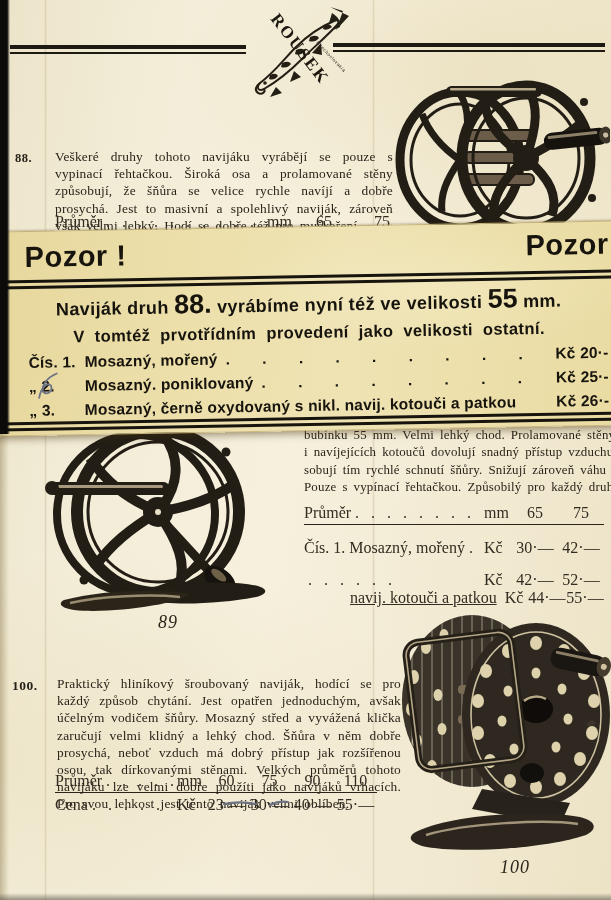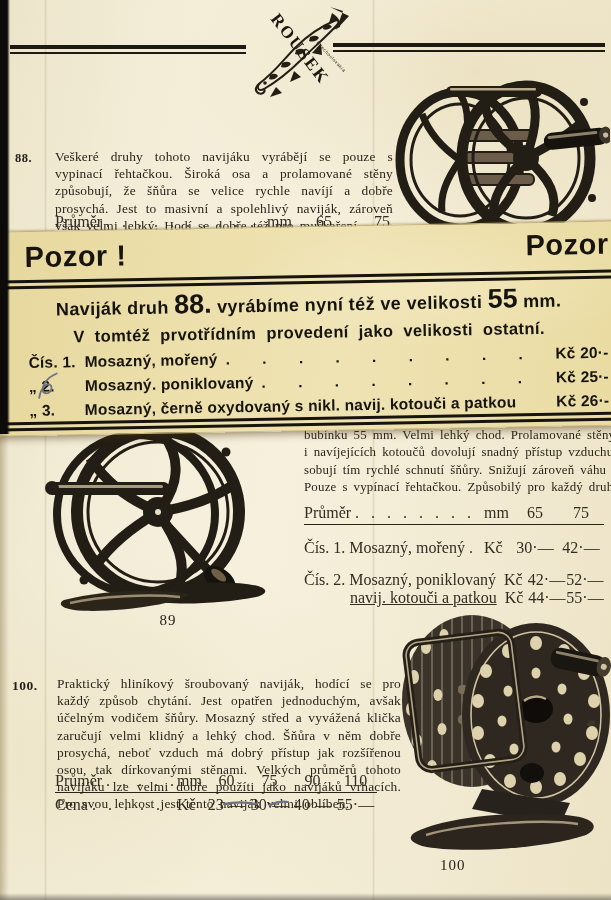--- a/index.html
+++ b/index.html
@@ -13,21 +13,21 @@
   
   .spine{left:0;top:0;width:10px;height:434px;background:linear-gradient(90deg,#0c0b09 72%,rgba(12,11,9,0));z-index:40;}
   .gutter{left:0;top:434px;width:9px;height:466px;background:linear-gradient(90deg,rgba(120,100,55,.38),rgba(120,100,55,0));z-index:40;}
   .bottom-edge{left:0;bottom:0;width:611px;height:7px;background:linear-gradient(0deg,rgba(75,72,64,.55),rgba(75,72,64,0));z-index:40;}
   .crease{top:0;width:3px;height:900px;background:linear-gradient(90deg,rgba(0,0,0,0),rgba(140,120,70,.18),rgba(0,0,0,0));}
   
   .rule{background:#1d1913;}
   
   .itemnum{font-weight:bold;font-size:12.5px;letter-spacing:.5px;}
   .para{font-size:13.4px;line-height:17.2px;text-align:justify;letter-spacing:.2px;word-spacing:2.5px;color:#2a241b;}
-  .cap{font-size:15px;letter-spacing:1px;color:#2a241b;}
+  .cap{font-size:18px;letter-spacing:1px;color:#2a241b;font-style:italic;}
   
   .trow{display:flex;align-items:flex-start;font-size:16px;color:#332c22;white-space:nowrap;}
   .leader{flex:1;overflow:hidden;white-space:nowrap;letter-spacing:4px;color:#3c352a;margin:0 4px;}
   .unit{width:28px;}
   .vc{text-align:center;}
   .t89 .vc{width:46px;}
   .t100 .vc{width:43px;}
   .thead{border-bottom:1.4px solid #2a241b;padding-bottom:2px;margin-bottom:3px;}
   .t89row{margin-top:14px;}
   .ind2{padding-left:46px;text-decoration:underline;}
@@ -154,21 +154,20 @@
       <span class="vc">75</span>
     </div>
     <div class="trow t89row">
       <span>Čís. 1. Mosazný, mořený</span>
       <span class="leader">. . . . . . . . .</span>
       <span class="unit">Kč</span>
       <span class="vc">30·—</span>
       <span class="vc">42·—</span>
     </div>
     <div class="trow t89row">
-      <span>Čís. 2. Mosazný, poniklovaný</span>
       <span class="leader">. . . . . .</span>
       <span class="unit">Kč</span>
       <span class="vc">42·—</span>
       <span class="vc">52·—</span>
     </div>
     <div class="trow">
       <span class="ind2">navij. kotouči a patkou</span>
       <span class="leader">. . . . .</span>
       <span class="unit">Kč</span>
       <span class="vc">44·—</span>
@@ -307,21 +306,21 @@
       <rect x="164" y="54" width="56" height="21" rx="10" fill="#1a1611"></rect>
       <rect x="168" y="58" width="44" height="3" rx="1.5" fill="#8d8068"></rect>
       <ellipse cx="218" cy="64" rx="7" ry="10" fill="#463c2e"></ellipse>
       <circle cx="218" cy="64" r="3" fill="#cfc2a2"></circle>
     </g>
 
     <path d="M96 192 L184 206 L174 228 L86 212 Z" fill="#27221b"></path>
     <path d="M28 236 C60 218 150 212 194 220 C210 224 212 232 200 238 C160 252 70 257 36 249 C24 245 22 241 28 236 Z" fill="#2b251d"></path>
     <path d="M40 238 C80 226 160 222 192 227" stroke="#a3957a" stroke-width="2.5" fill="none"></path>
   </svg>
-  <div class="abs cap" style="left:440px;top:857px;width:90px;text-align:left">100</div>
+  <div class="abs cap" style="left:440px;top:857px;width:90px;text-align:right">100</div>
 
   <svg class="abs" style="left:583px;top:716px" width="18" height="14">
     <path d="M3 9 C6 3 11 3 13 7 C11 10 6 11 3 9 Z" fill="#3c342a"></path>
   </svg>
 
   <div class="abs strip">
     <div style="position:absolute;left:38px;top:9px" class="pozor">Pozor !</div>
     <div style="position:absolute;right:20px;top:6px" class="pozor">Pozor</div>
     <div class="dbl" style="position:absolute;left:0;top:48px;width:642px"></div>
 

